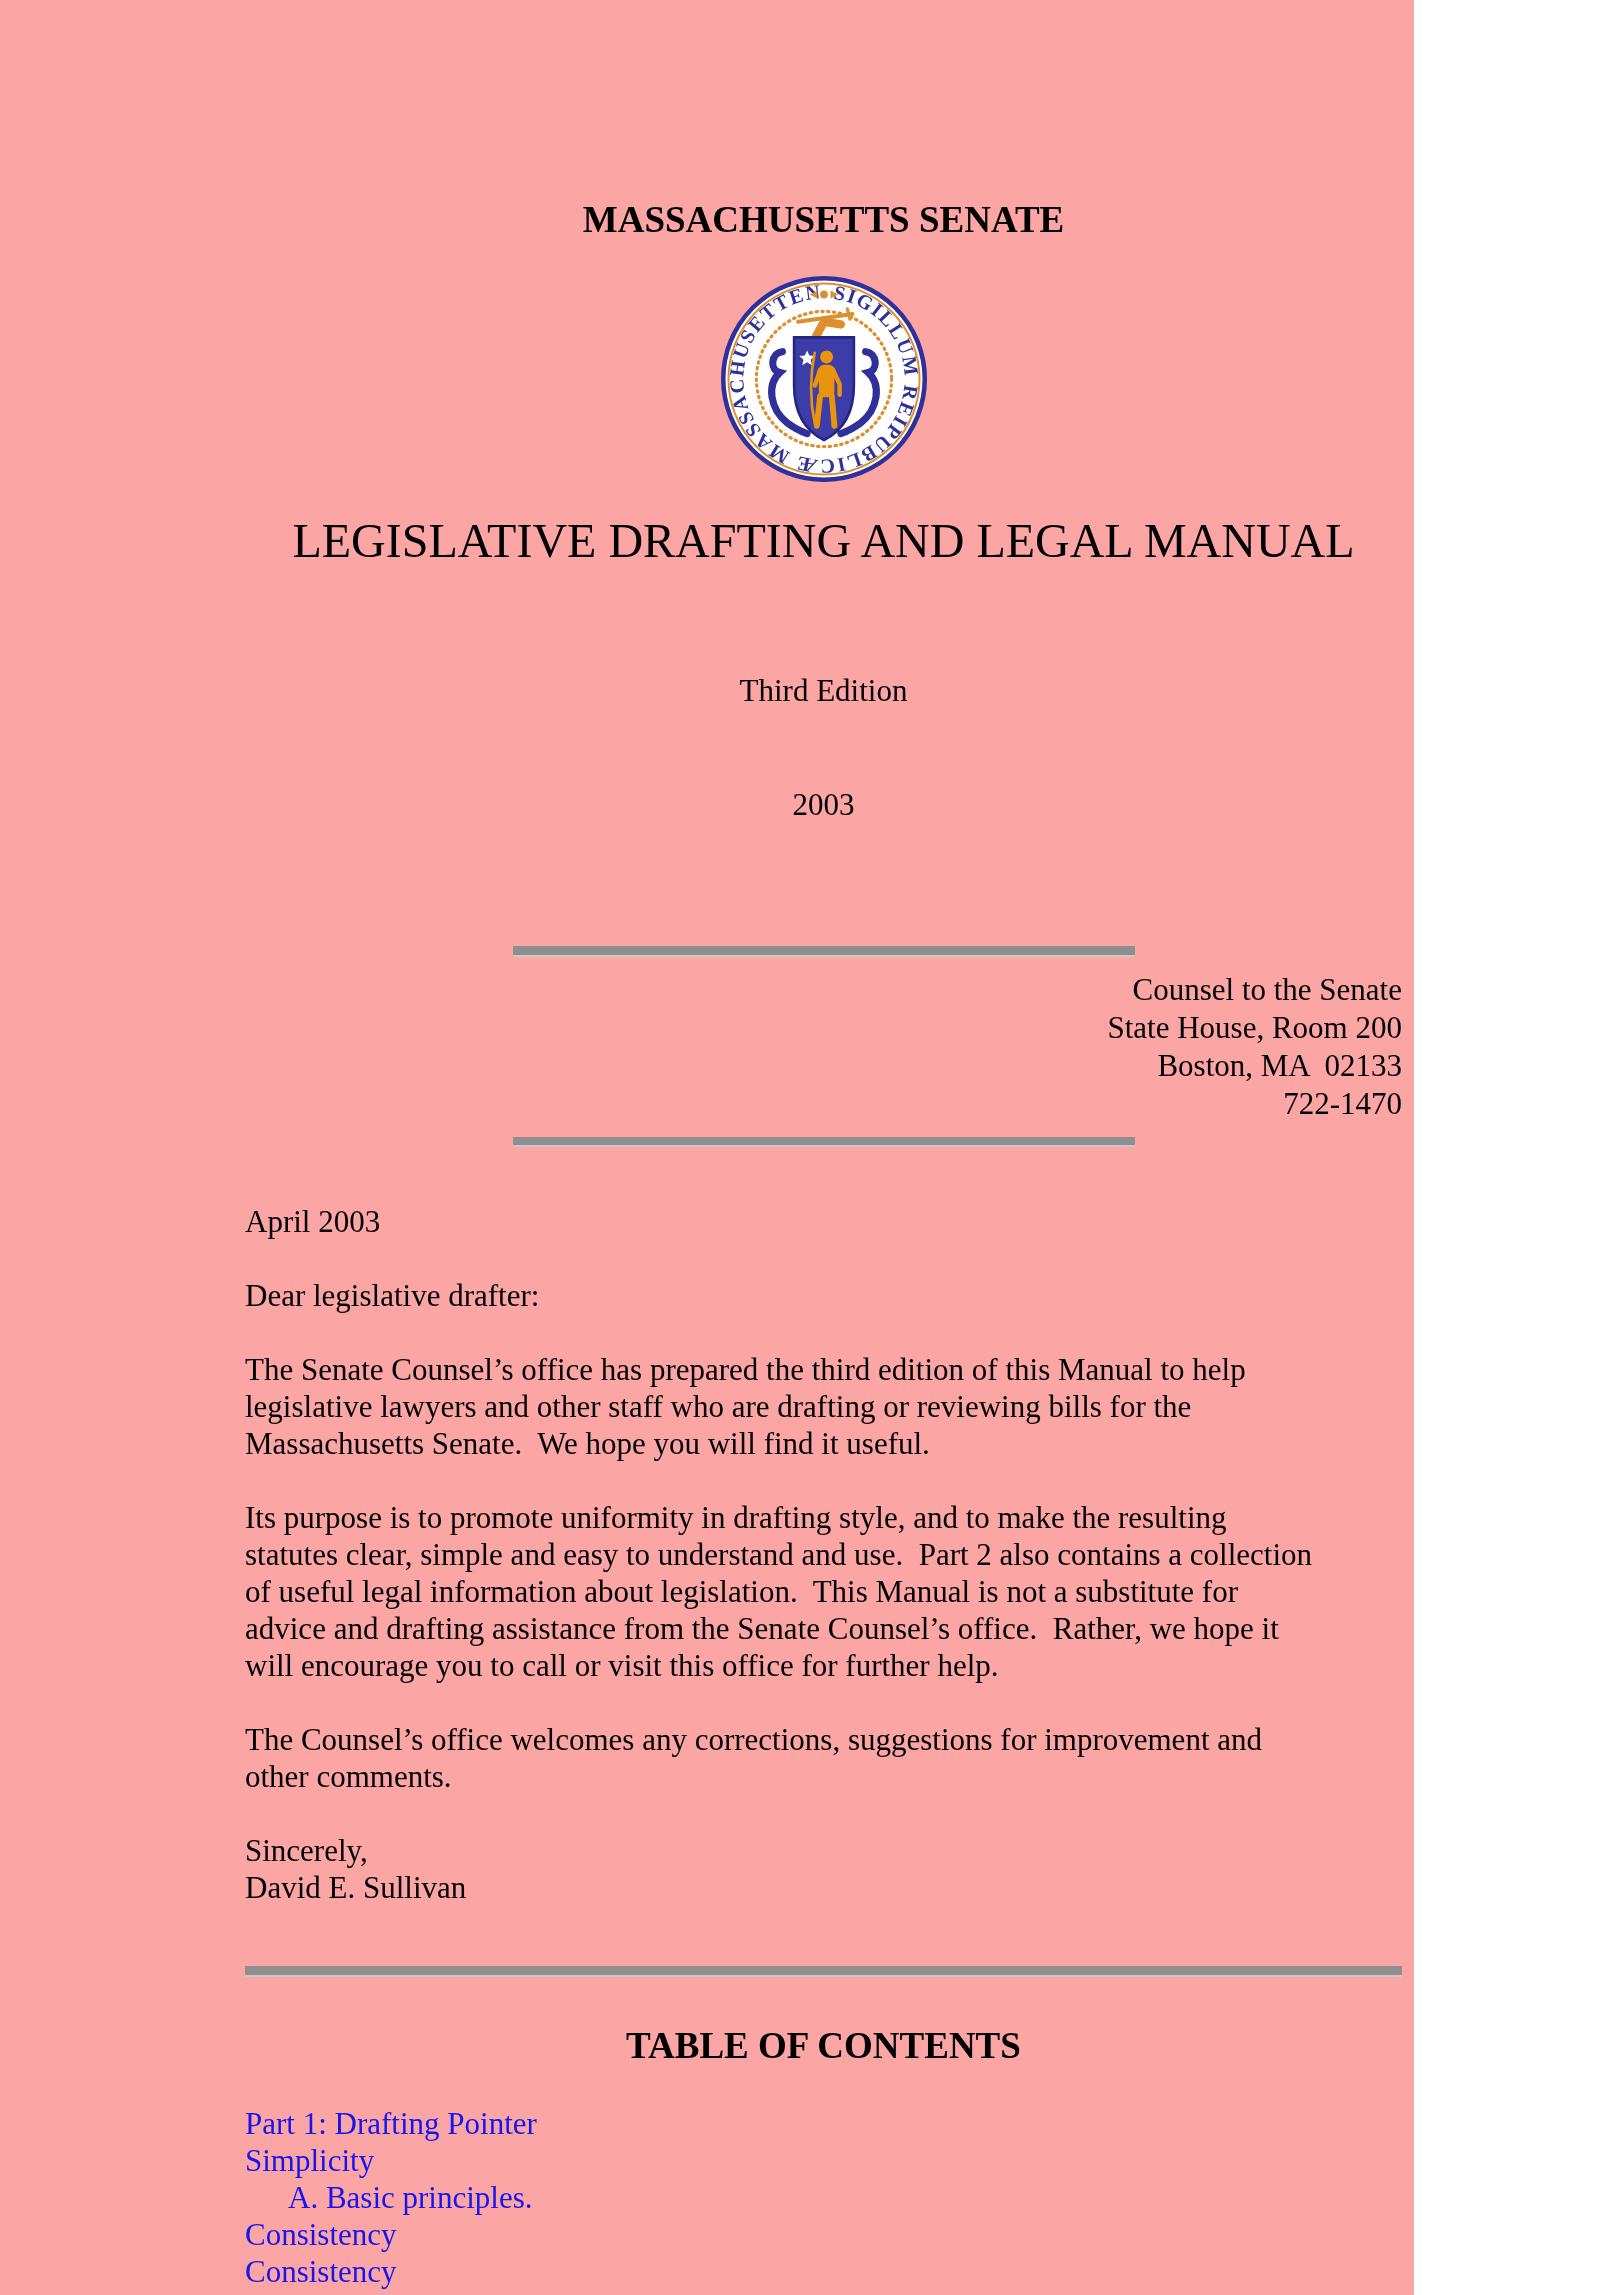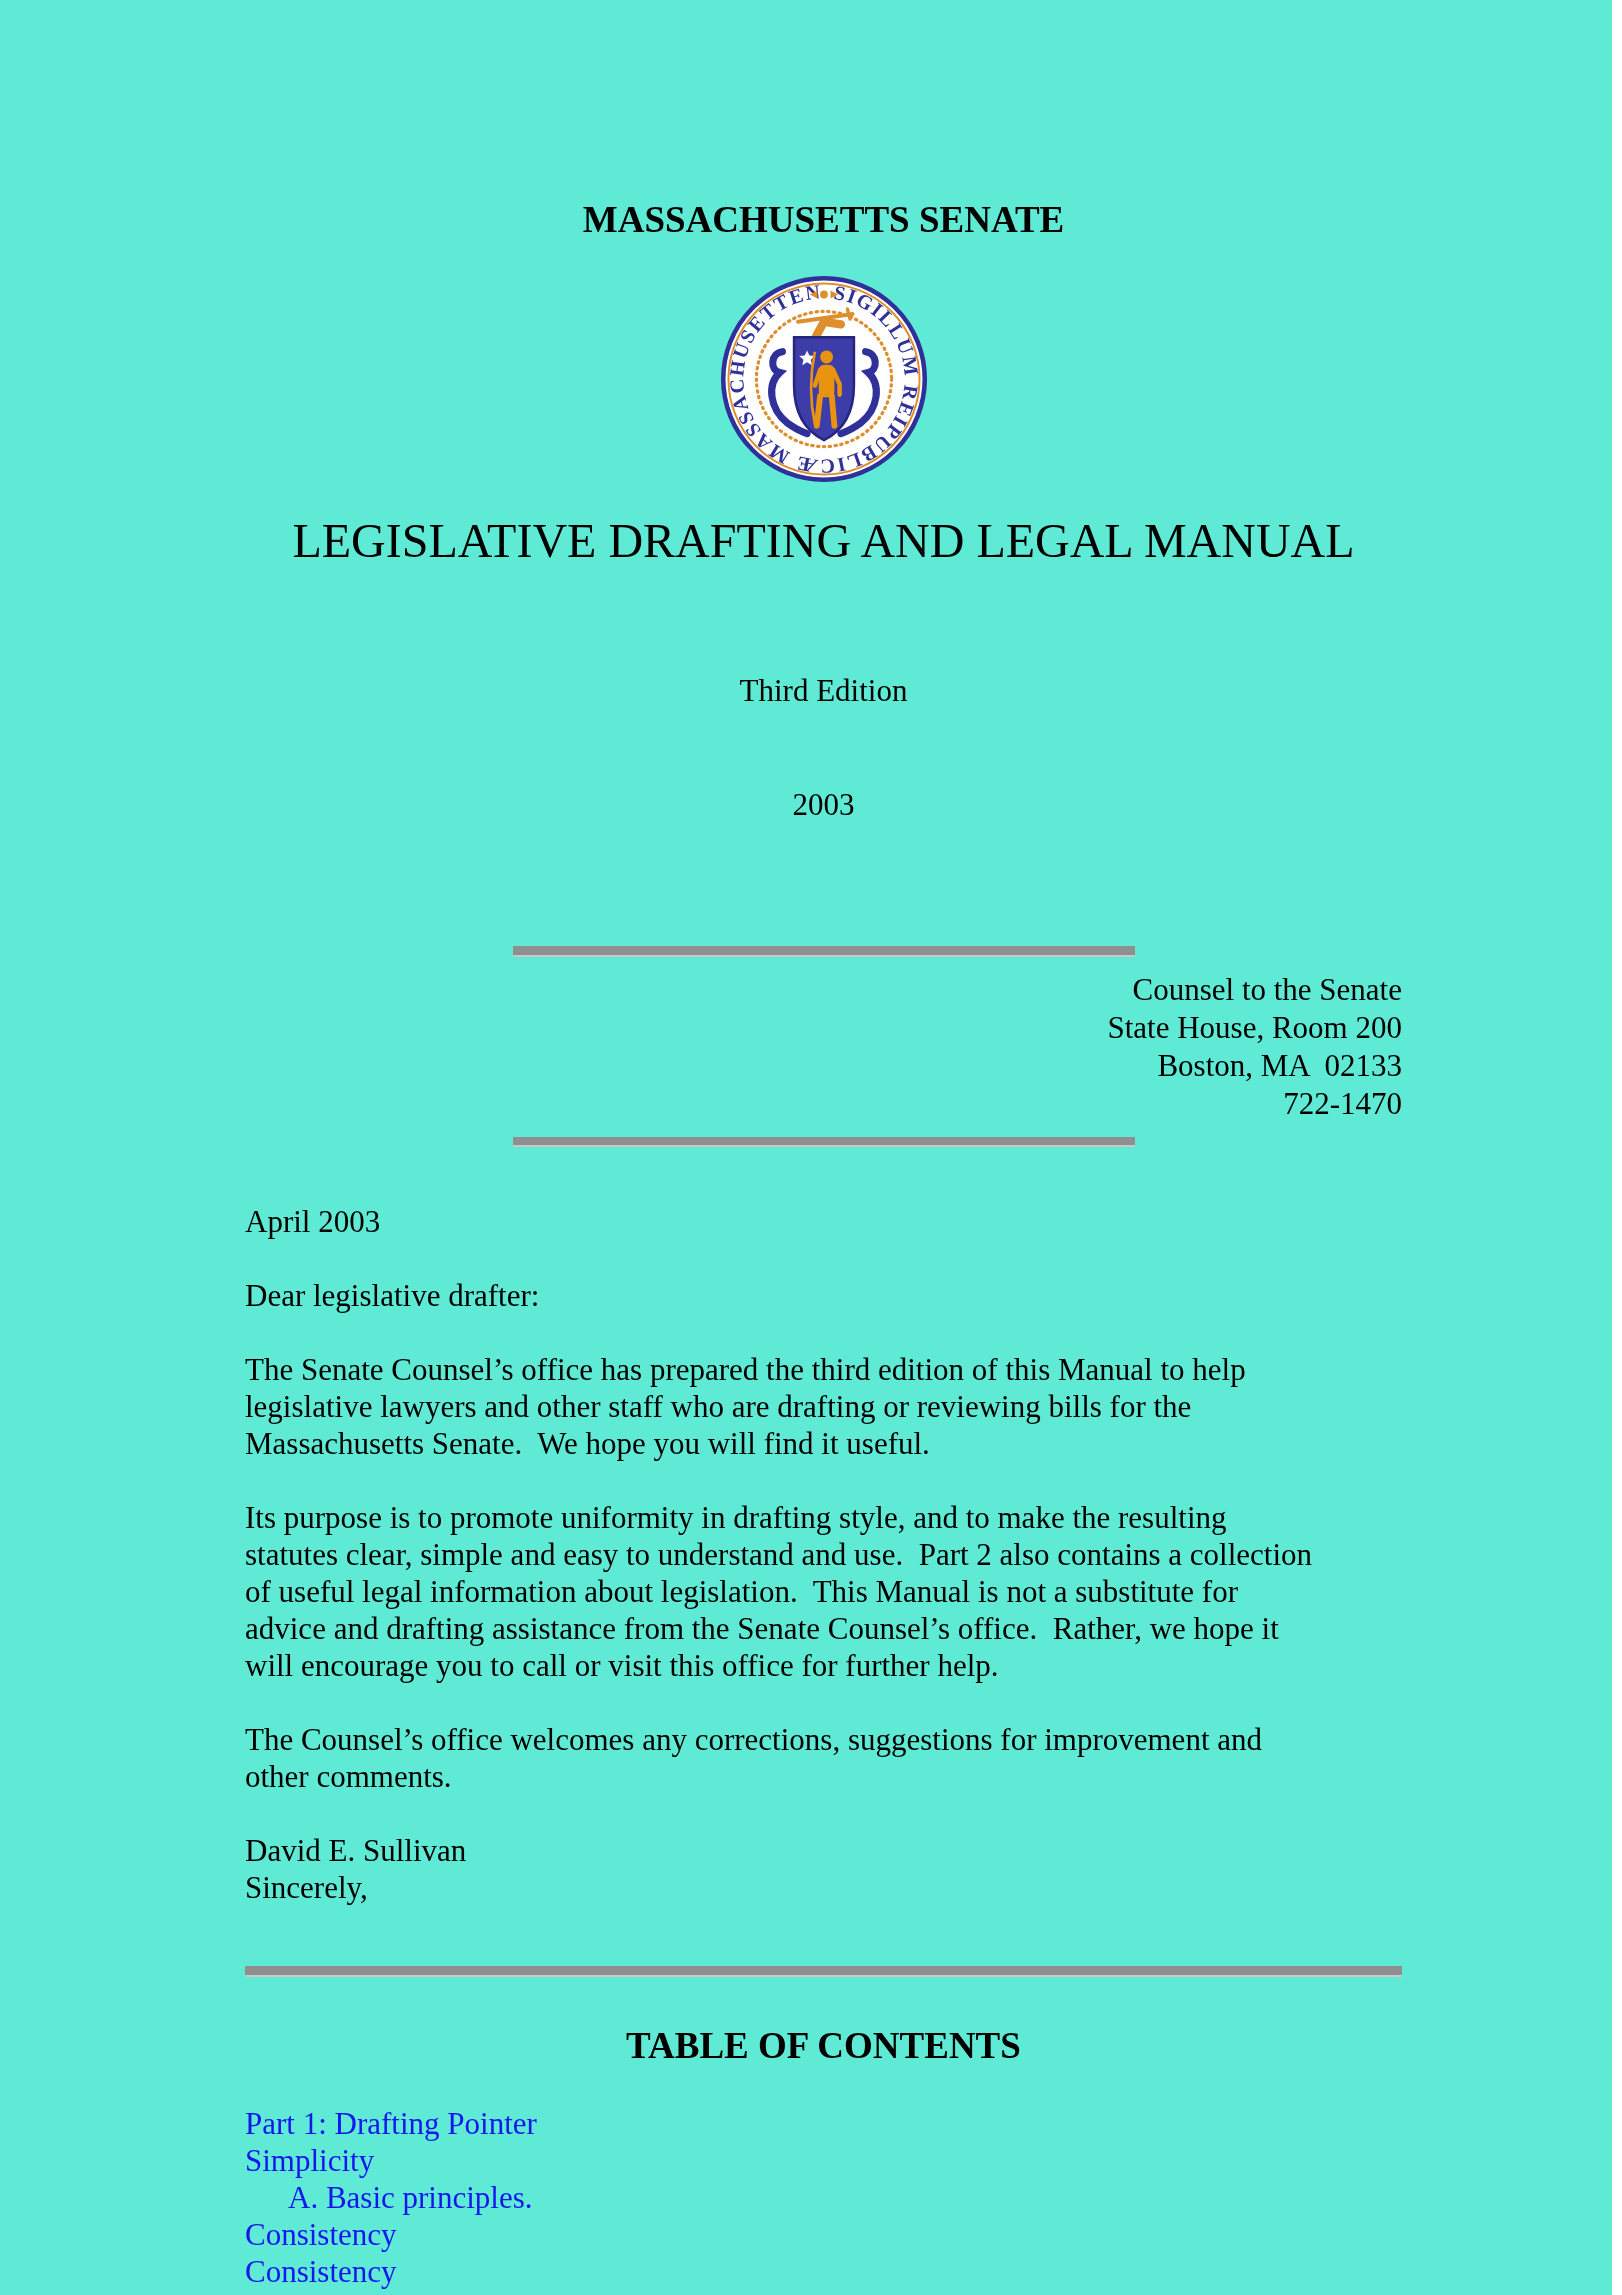--- a/index.html
+++ b/index.html
@@ -5,23 +5,23 @@
   html, body {
     margin: 0;
     padding: 0;
     background: #ffffff;
     width: 1622px;
     height: 2295px;
     overflow: hidden;
   }
   .page {
     position: relative;
-    width: 1612px;
+    width: 1414px;
     height: 2295px;
-    background: #5eead4;
+    background: #fca5a5;
     font-family: "Liberation Serif", "DejaVu Serif", serif;
     color: #000000;
   }
   .content {
     position: absolute;
     left: 245px;
     top: 0;
     width: 1157px;
   }
   .doc-title {
@@ -181,22 +181,22 @@
       <p>The Senate Counsel’s office has prepared the third edition of this Manual to help
 legislative lawyers and other staff who are drafting or reviewing bills for the
 Massachusetts Senate.  We hope you will find it useful.</p>
       <p>Its purpose is to promote uniformity in drafting style, and to make the resulting
 statutes clear, simple and easy to understand and use.  Part 2 also contains a collection
 of useful legal information about legislation.  This Manual is not a substitute for
 advice and drafting assistance from the Senate Counsel’s office.  Rather, we hope it
 will encourage you to call or visit this office for further help.</p>
       <p>The Counsel’s office welcomes any corrections, suggestions for improvement and
 other comments.</p>
+      <p class="closing-block">Sincerely,</p>
       <p class="closing-block">David E. Sullivan</p>
-      <p class="closing-block">Sincerely,</p>
     </div>
 
     <div class="hrule rule-long"></div>
 
     <div class="toc-heading">TABLE OF CONTENTS</div>
 
     <div class="toc-links">
       <div class="toc-line"><a>Part 1: Drafting Pointer</a></div>
       <div class="toc-line"><a>Simplicity</a></div>
       <div class="toc-line toc-indent-1"><a>A. Basic principles.</a></div>

